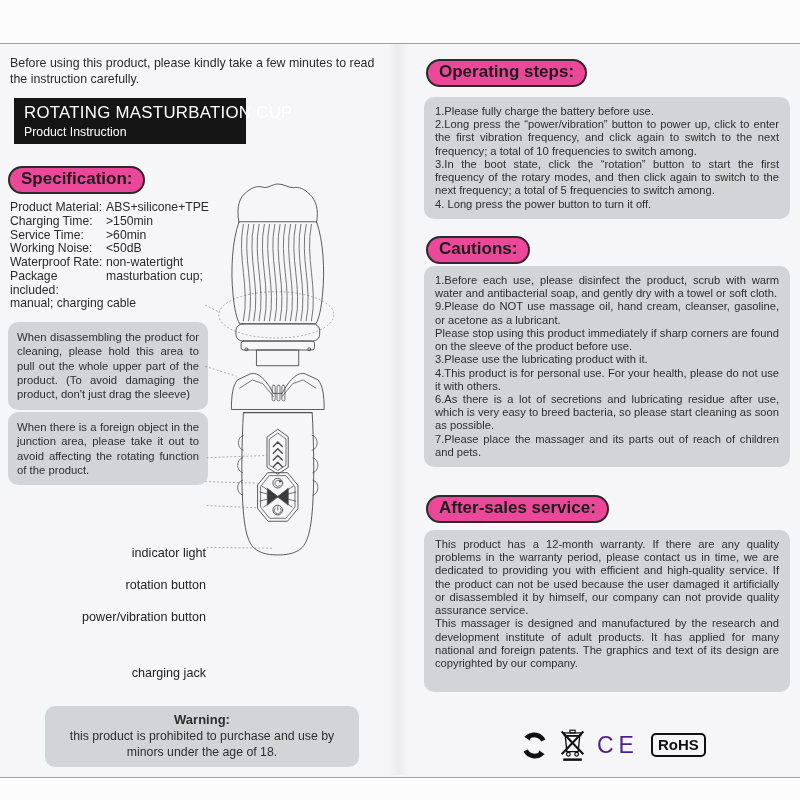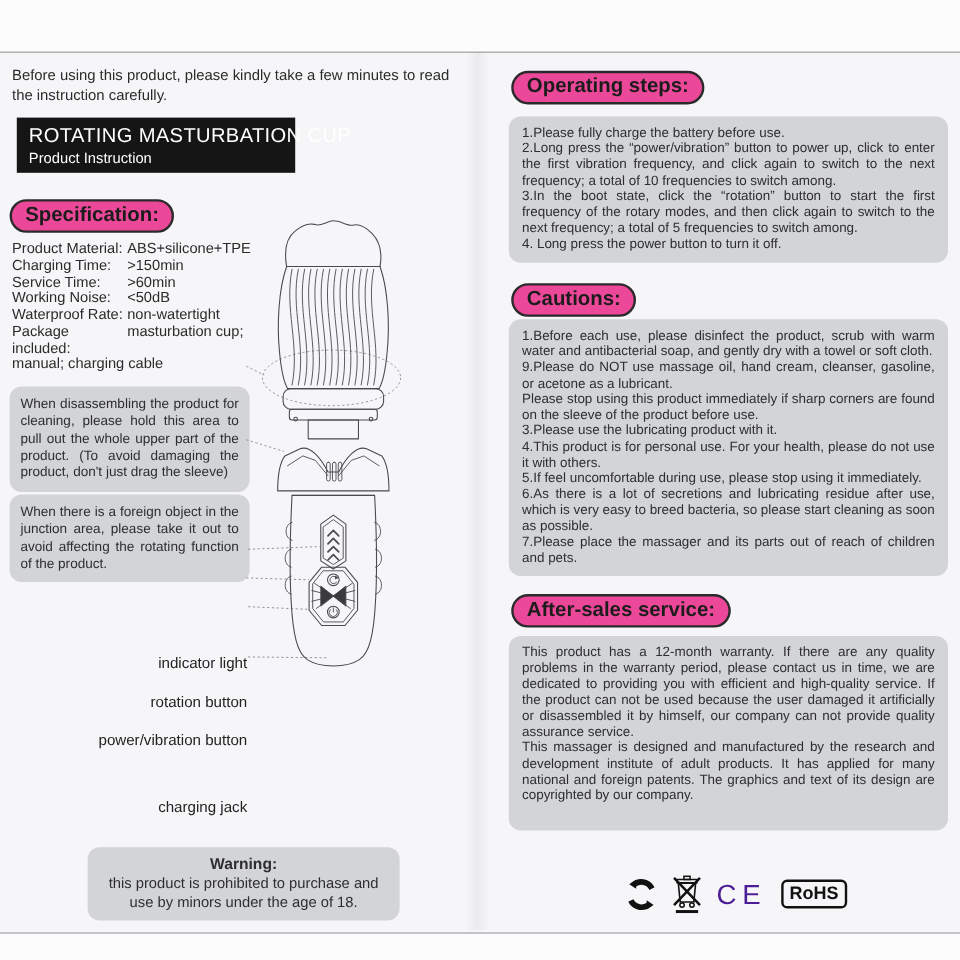--- a/index.html
+++ b/index.html
@@ -37,21 +37,21 @@
   .spec-row{display:flex;}
   .spec-label{width:96px;flex:0 0 96px;}
   .spec-value{flex:1;}
   .graybox{
     background:#d2d4d7;border-radius:10px;color:#2e2e2e;
     padding:8px 9px;box-sizing:border-box;
   }
   .jtext{text-align:justify;}
   .callout{left:8px;width:200px;font-size:11.3px;line-height:1.27;}
   .devlabel{left:20px;width:186px;text-align:right;font-size:12.6px;color:#222;white-space:nowrap;}
-  .warnbox{left:45px;top:706px;width:260px;text-align:center;padding:6px 12px;font-size:12.3px;line-height:1.3;margin-left:28px;}
+  .warnbox{left:45px;top:706px;width:314px;text-align:center;padding:6px 12px;font-size:12.3px;line-height:1.3;}
   .warnbox .wt{font-weight:700;font-size:13px;}
   .rbox{width:366px;padding:8px 11px;font-size:11.2px;line-height:1.18;}
   .certrow{left:521px;top:729px;display:flex;align-items:center;gap:12px;height:32px;}
   .ce{font-size:23px;letter-spacing:5px;font-weight:500;color:#4c1d95;line-height:1;}
   .rohs{
     border:2.5px solid #111;border-radius:5px;padding:0 5px 1px;
     font-size:15px;font-weight:700;color:#111;line-height:1.3;
   }
   svg{display:block;}
   .lineart{stroke:#4a4a4c;fill:none;stroke-width:1.2;stroke-linecap:round;stroke-linejoin:round;}
@@ -227,21 +227,20 @@
 
 <div class="abs" style="left:426px;top:236px;">
   <span class="pill">Cautions:</span>
 </div>
 <div class="abs graybox rbox jtext" style="left:424px;top:266px;min-height:198px;">
   <div>1.Before each use, please disinfect the product, scrub with warm water and antibacterial soap, and gently dry with a towel or soft cloth.</div>
   <div>9.Please do NOT use massage oil, hand cream, cleanser, gasoline, or acetone as a lubricant.</div>
   <div>Please stop using this product immediately if sharp corners are found on the sleeve of the product before use.</div>
   <div>3.Please use the lubricating product with it.</div>
   <div>4.This product is for personal use. For your health, please do not use it with others.</div>
-  <div>5.If feel uncomfortable during use, please stop using it immediately.</div>
   <div>6.As there is a lot of secretions and lubricating residue after use, which is very easy to breed bacteria, so please start cleaning as soon as possible.</div>
   <div>7.Please place the massager and its parts out of reach of children and pets.</div>
 </div>
 
 <div class="abs" style="left:426px;top:495px;">
   <span class="pill">After-sales service:</span>
 </div>
 <div class="abs graybox rbox jtext" style="left:424px;top:530px;min-height:162px;">
   <div>This product has a 12-month warranty. If there are any quality problems in the warranty period, please contact us in time, we are dedicated to providing you with efficient and high-quality service. If the product can not be used because the user damaged it artificially or disassembled it by himself, our company can not provide quality assurance service.</div>
   <div>This massager is designed and manufactured by the research and development institute of adult products. It has applied for many national and foreign patents. The graphics and text of its design are copyrighted by our company.</div>

